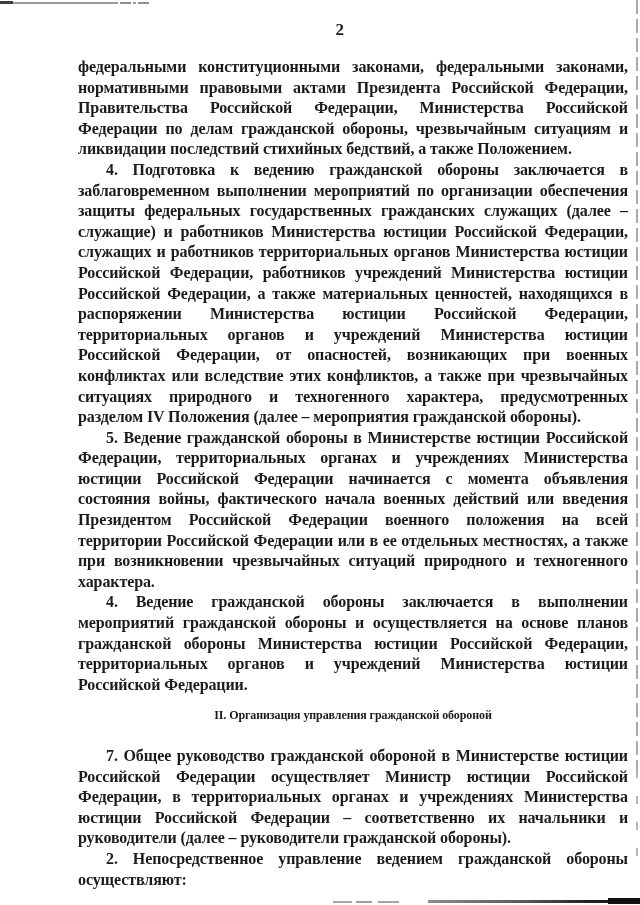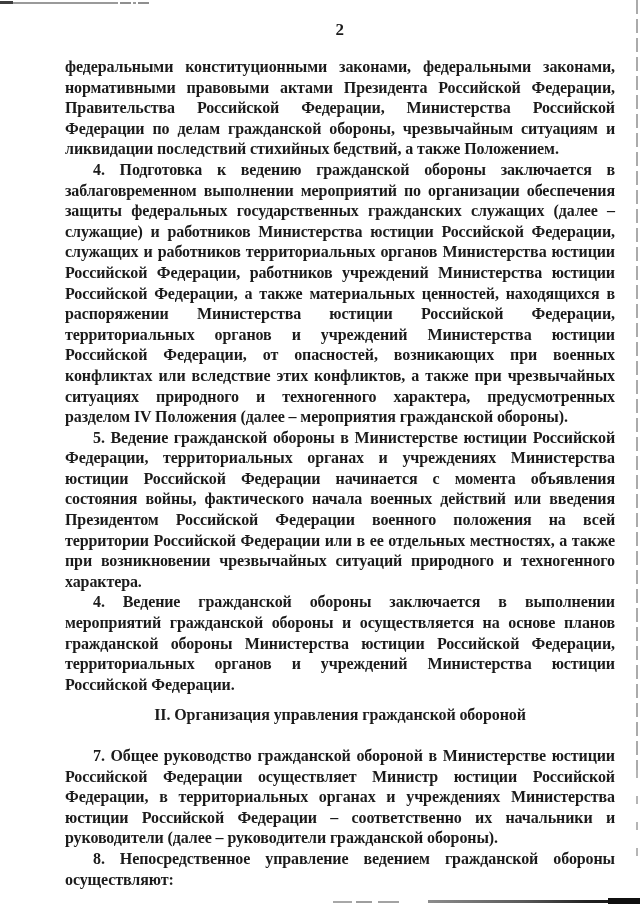--- a/index.html
+++ b/index.html
@@ -26,42 +26,42 @@
     left: 65px;
     width: 550px;
     text-align: center;
     font-size: 17px;
     font-weight: 600;
     letter-spacing: 0.5px;
   }
   .content {
     position: absolute;
     top: 57px;
-    left: 65px;
+    left: 78px;
     width: 550px;
     font-size: 16px;
     font-weight: 600;
     line-height: 20.6px;
     letter-spacing: -0.1px;
   }
   .content p {
     margin: 0;
     text-align: justify;
     text-align-last: left;
     text-indent: 28px;
   }
   .content p.no-indent {
     text-indent: 0;
   }
   .section-heading {
     margin: 0;
     padding-top: 10px;
     padding-bottom: 20px;
     text-align: center;
-    font-size: 16px;
+    font-size: 12px;
     font-weight: 600;
     line-height: 20.6px;
   }
   
   .artifact {
     position: absolute;
     pointer-events: none;
   }
   .top-edge-dark {
     left: 0; top: 1px; width: 13px; height: 3px;
@@ -119,21 +119,21 @@
 
   <div class="page-number">2</div>
 
   <div class="content">
     <p class="no-indent">федеральными конституционными законами, федеральными законами, нормативными правовыми актами Президента Российской Федерации, Правительства Российской Федерации, Министерства Российской Федерации по делам гражданской обороны, чрезвычайным ситуациям и ликвидации последствий стихийных бедствий, а также Положением.</p>
     <p>4. Подготовка к ведению гражданской обороны заключается в заблаговременном выполнении мероприятий по организации обеспечения защиты федеральных государственных гражданских служащих (далее – служащие) и работников Министерства юстиции Российской Федерации, служащих и работников территориальных органов Министерства юстиции Российской Федерации, работников учреждений Министерства юстиции Российской Федерации, а также материальных ценностей, находящихся в распоряжении Министерства юстиции Российской Федерации, территориальных органов и учреждений Министерства юстиции Российской Федерации, от опасностей, возникающих при военных конфликтах или вследствие этих конфликтов, а также при чрезвычайных ситуациях природного и техногенного характера, предусмотренных разделом IV Положения (далее – мероприятия гражданской обороны).</p>
     <p>5. Ведение гражданской обороны в Министерстве юстиции Российской Федерации, территориальных органах и учреждениях Министерства юстиции Российской Федерации начинается с момента объявления состояния войны, фактического начала военных действий или введения Президентом Российской Федерации военного положения на всей территории Российской Федерации или в ее отдельных местностях, а также при возникновении чрезвычайных ситуаций природного и техногенного характера.</p>
     <p>4. Ведение гражданской обороны заключается в выполнении мероприятий гражданской обороны и осуществляется на основе планов гражданской обороны Министерства юстиции Российской Федерации, территориальных органов и учреждений Министерства юстиции Российской Федерации.</p>
     <h2 class="section-heading">II. Организация управления гражданской обороной</h2>
     <p>7. Общее руководство гражданской обороной в Министерстве юстиции Российской Федерации осуществляет Министр юстиции Российской Федерации, в территориальных органах и учреждениях Министерства юстиции Российской Федерации – соответственно их начальники и руководители (далее – руководители гражданской обороны).</p>
-    <p>8. Непосредственное управление ведением гражданской обороны осуществляют:</p>
+    <p>2. Непосредственное управление ведением гражданской обороны осуществляют:</p>
   </div>
 
   <div class="artifact top-edge-dark"></div>
   <div class="artifact top-edge-line"></div>
   <div class="artifact top-edge-seg1"></div>
   <div class="artifact top-edge-dot"></div>
   <div class="artifact top-edge-seg2"></div>
   <div class="artifact right-edge-line"></div>
   <div class="artifact right-edge-tail"></div>
   <div class="artifact bottom-dash1"></div>

